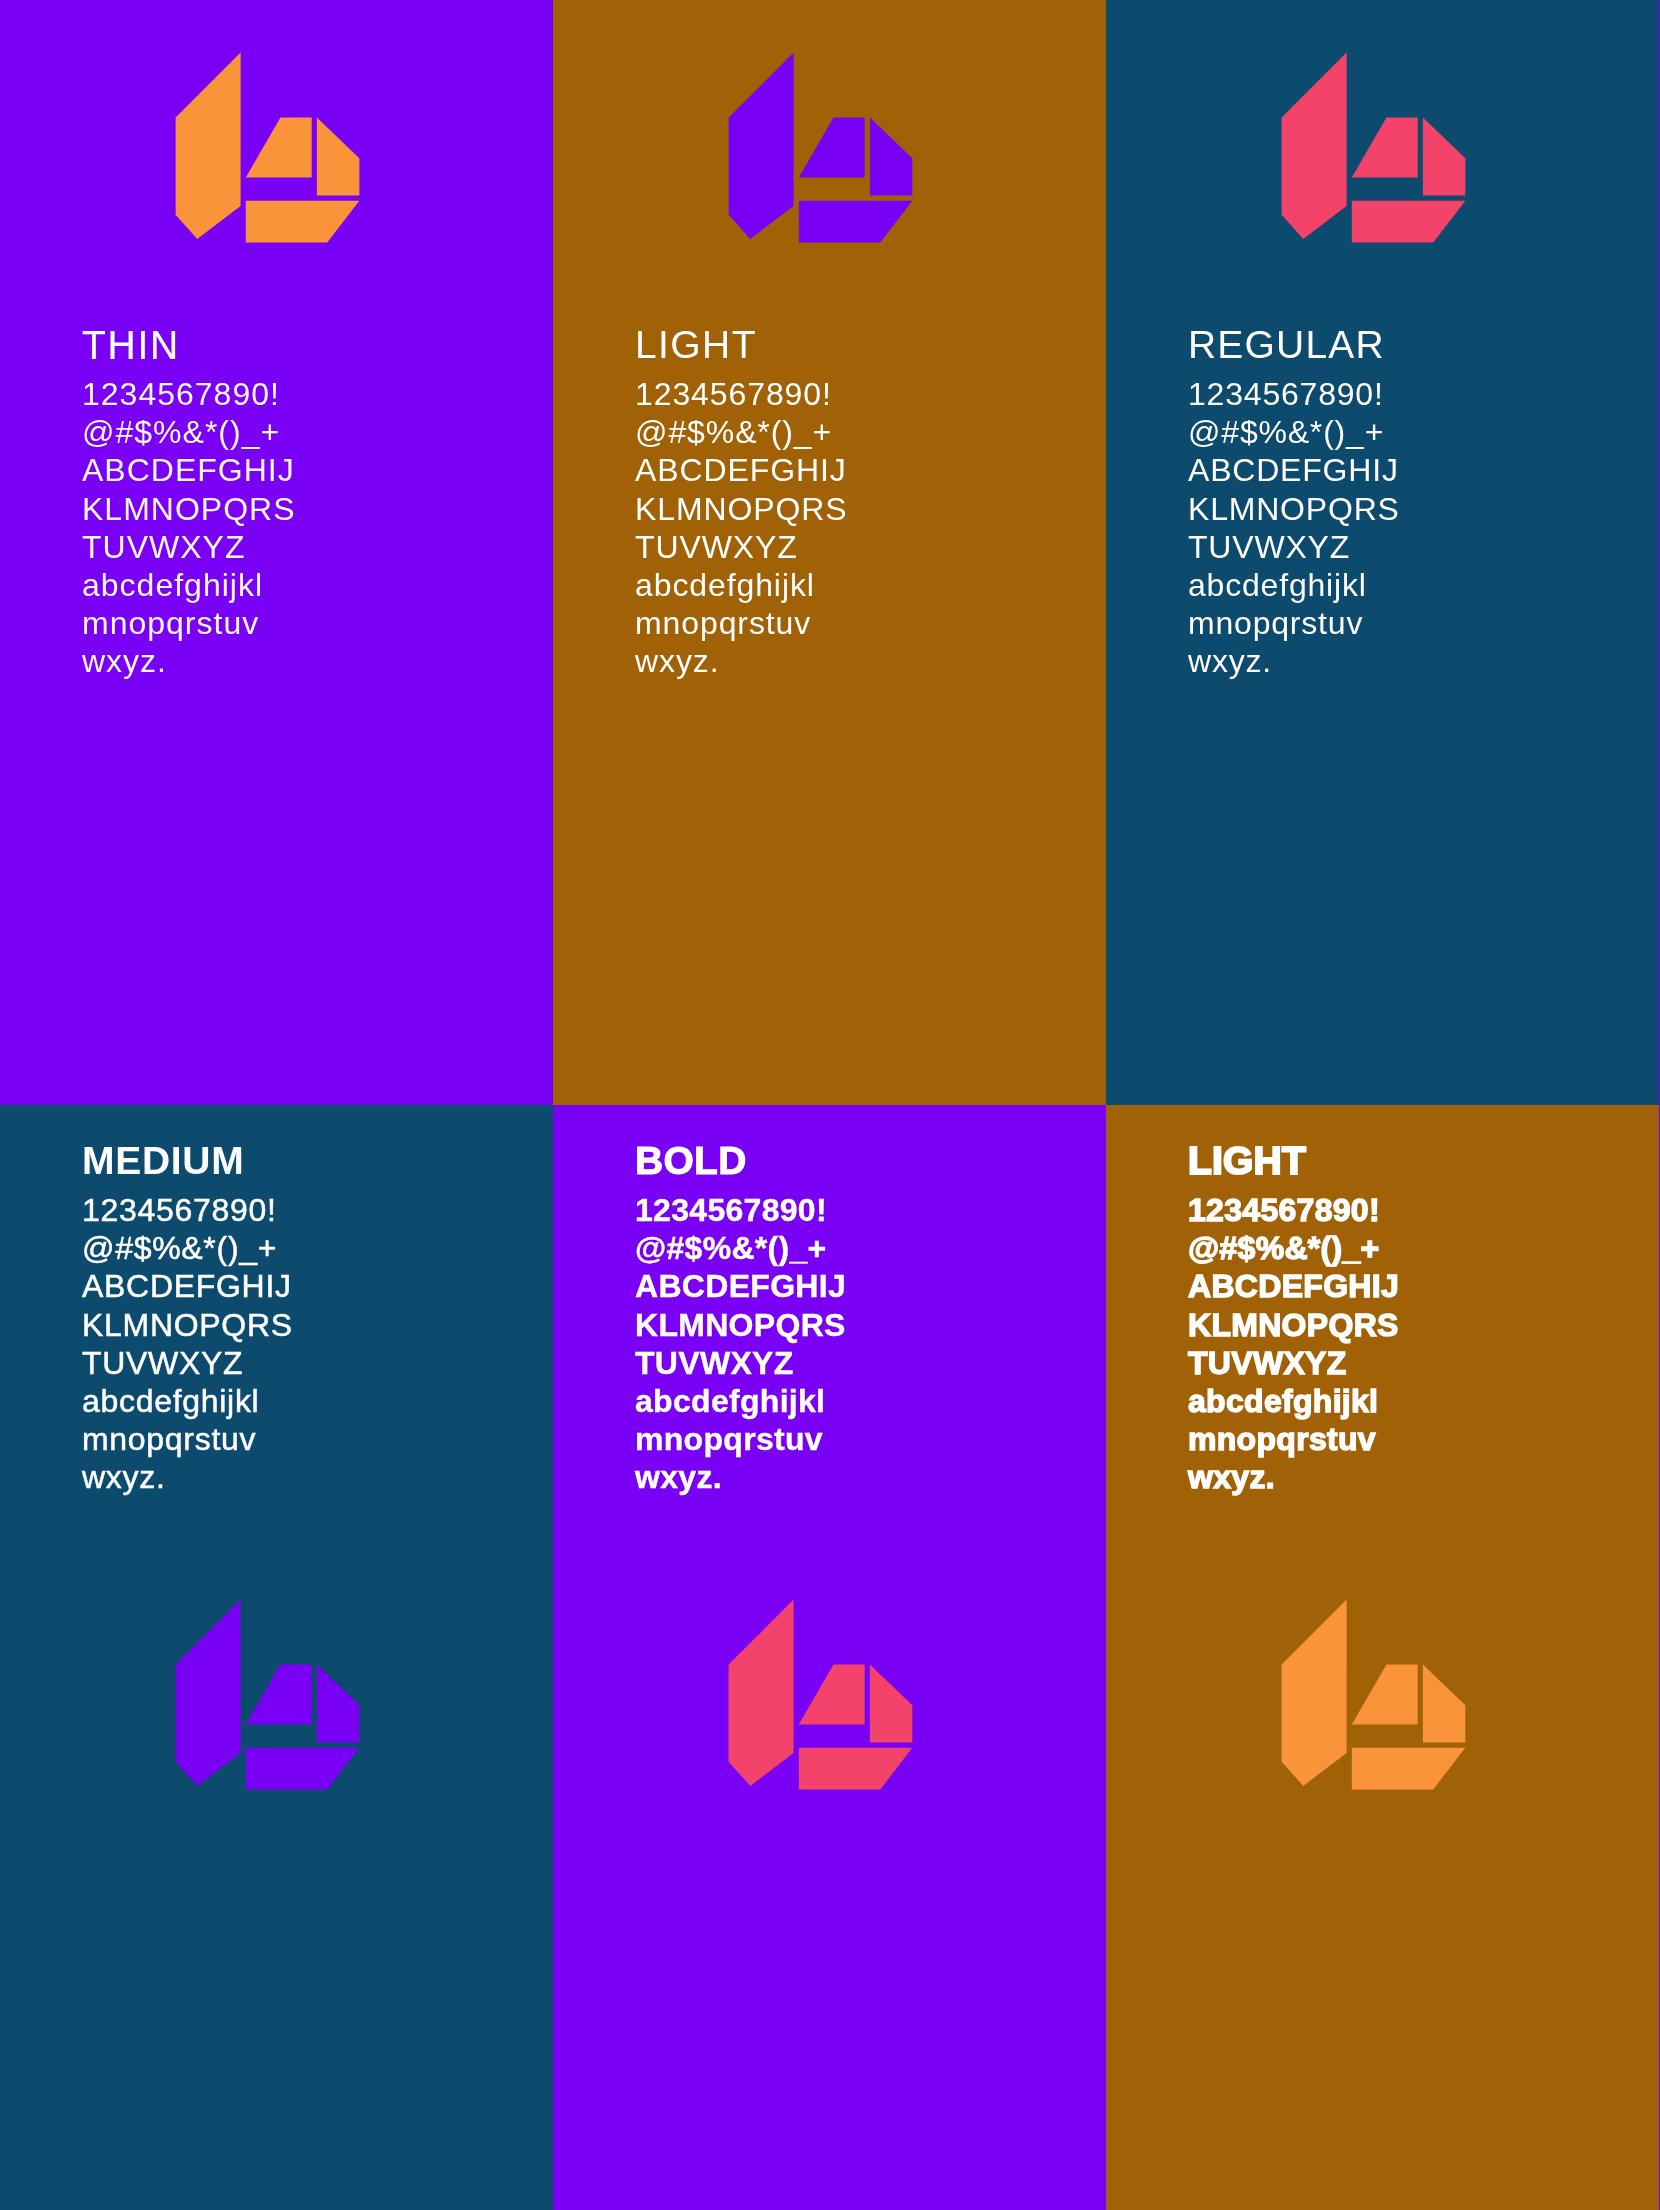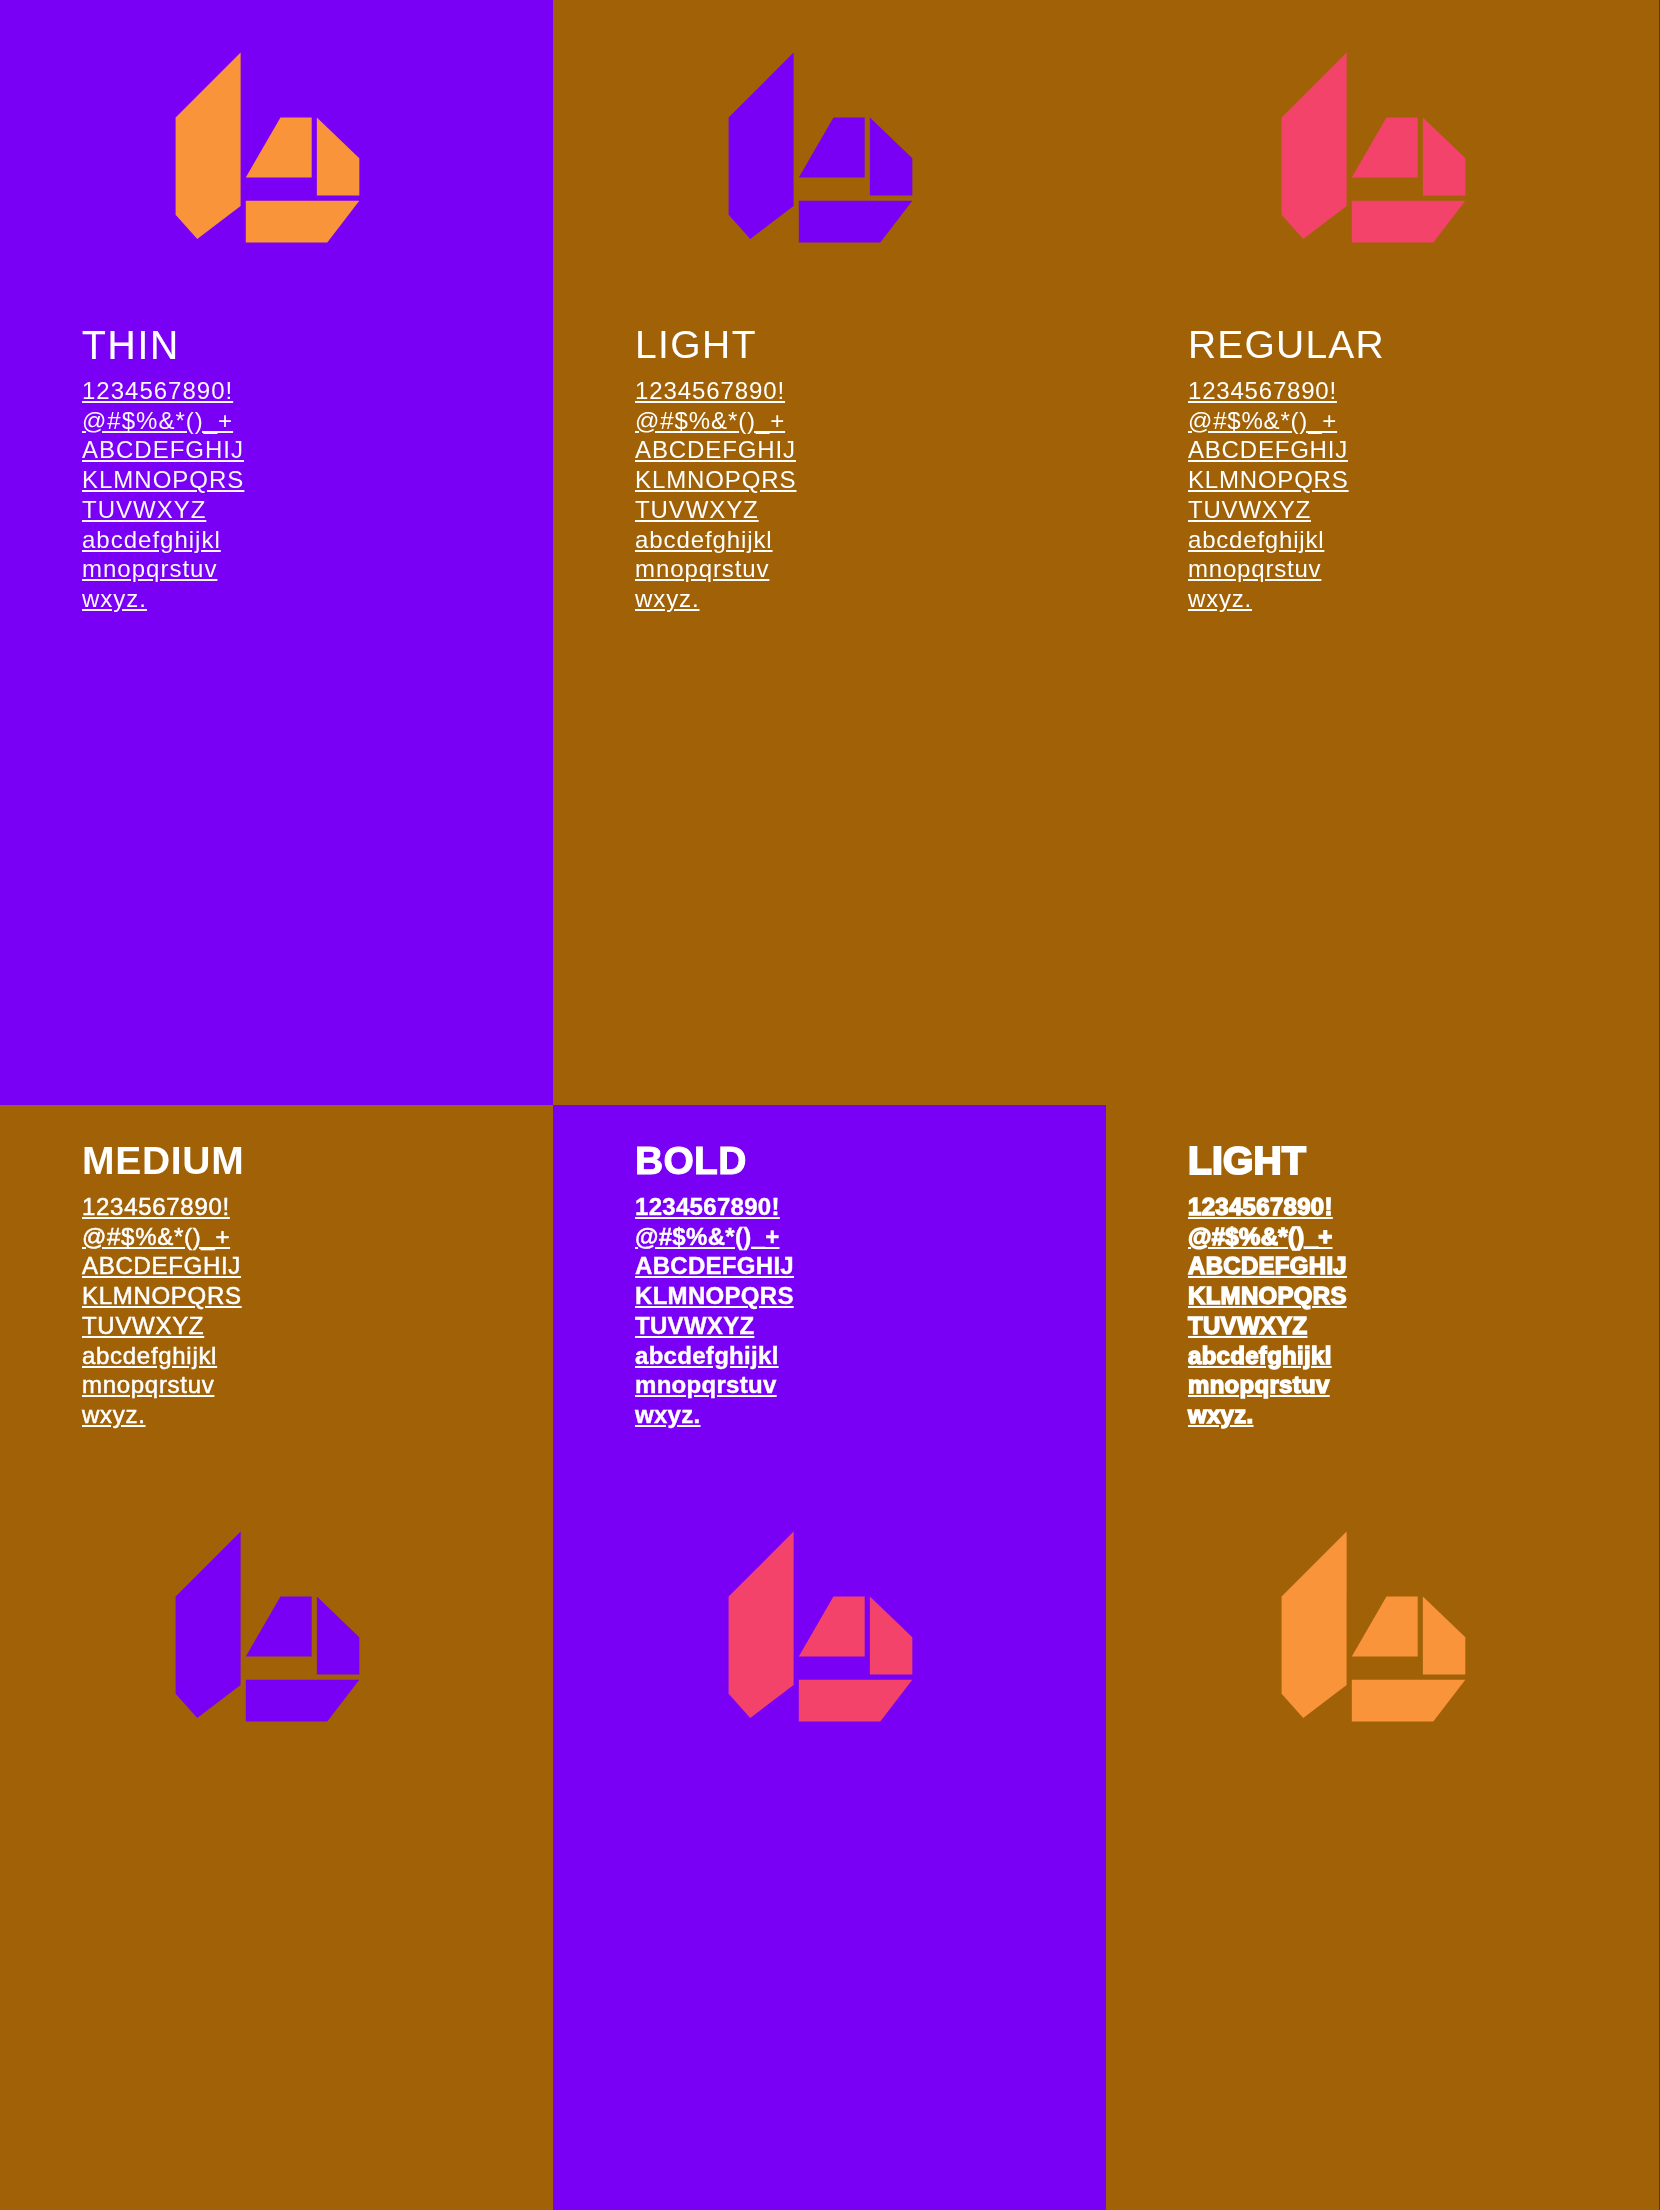--- a/index.html
+++ b/index.html
@@ -23,21 +23,21 @@
     overflow:hidden;
     display:flex;
     flex-direction:column;
   }
   .panel.top    { justify-content:flex-start; }
   .panel.bottom { justify-content:flex-start; }
 
   
   .bg-purple { background:#7A00F5; }
   .bg-pink   { background:#a16207; }
-  .bg-orange { background:#a16207; }
+  .bg-orange { background:#0c4a6e; }
 
   
   .mark-wrap {
     width:100%;
     display:flex;
     justify-content:center;
   }
   .panel.top .mark-wrap    { margin-top:50px; }
   .panel.bottom .mark-wrap { margin-top:35px; }
 
@@ -53,25 +53,24 @@
   .panel.bottom .spec { margin-top:36px; }
 
   .weight-name {
     font-size:39px;
     line-height:1.0;
     letter-spacing:0.4px;
     white-space:nowrap;
     margin-bottom:14px;
   }
   .glyph-line {
-    font-size:24px;
+    font-size:32px;
     line-height:1.06;
     white-space:nowrap;
     margin-bottom:4.3px;
-    text-decoration:underline;
   }
 
   
   .w-thin .weight-name   { font-weight:300; letter-spacing:1.7px; -webkit-text-stroke:0.2px #fff; transform:scaleY(1.02); transform-origin:left top; }
   .w-thin .glyph-line    { font-weight:300; letter-spacing:1px; opacity:0.97; }
 
   .w-light .weight-name  { font-weight:300; letter-spacing:1.4px; }
   .w-light .glyph-line   { font-weight:300; letter-spacing:0.9px; }
 
   .w-regular .weight-name{ font-weight:400; letter-spacing:1.2px; }

